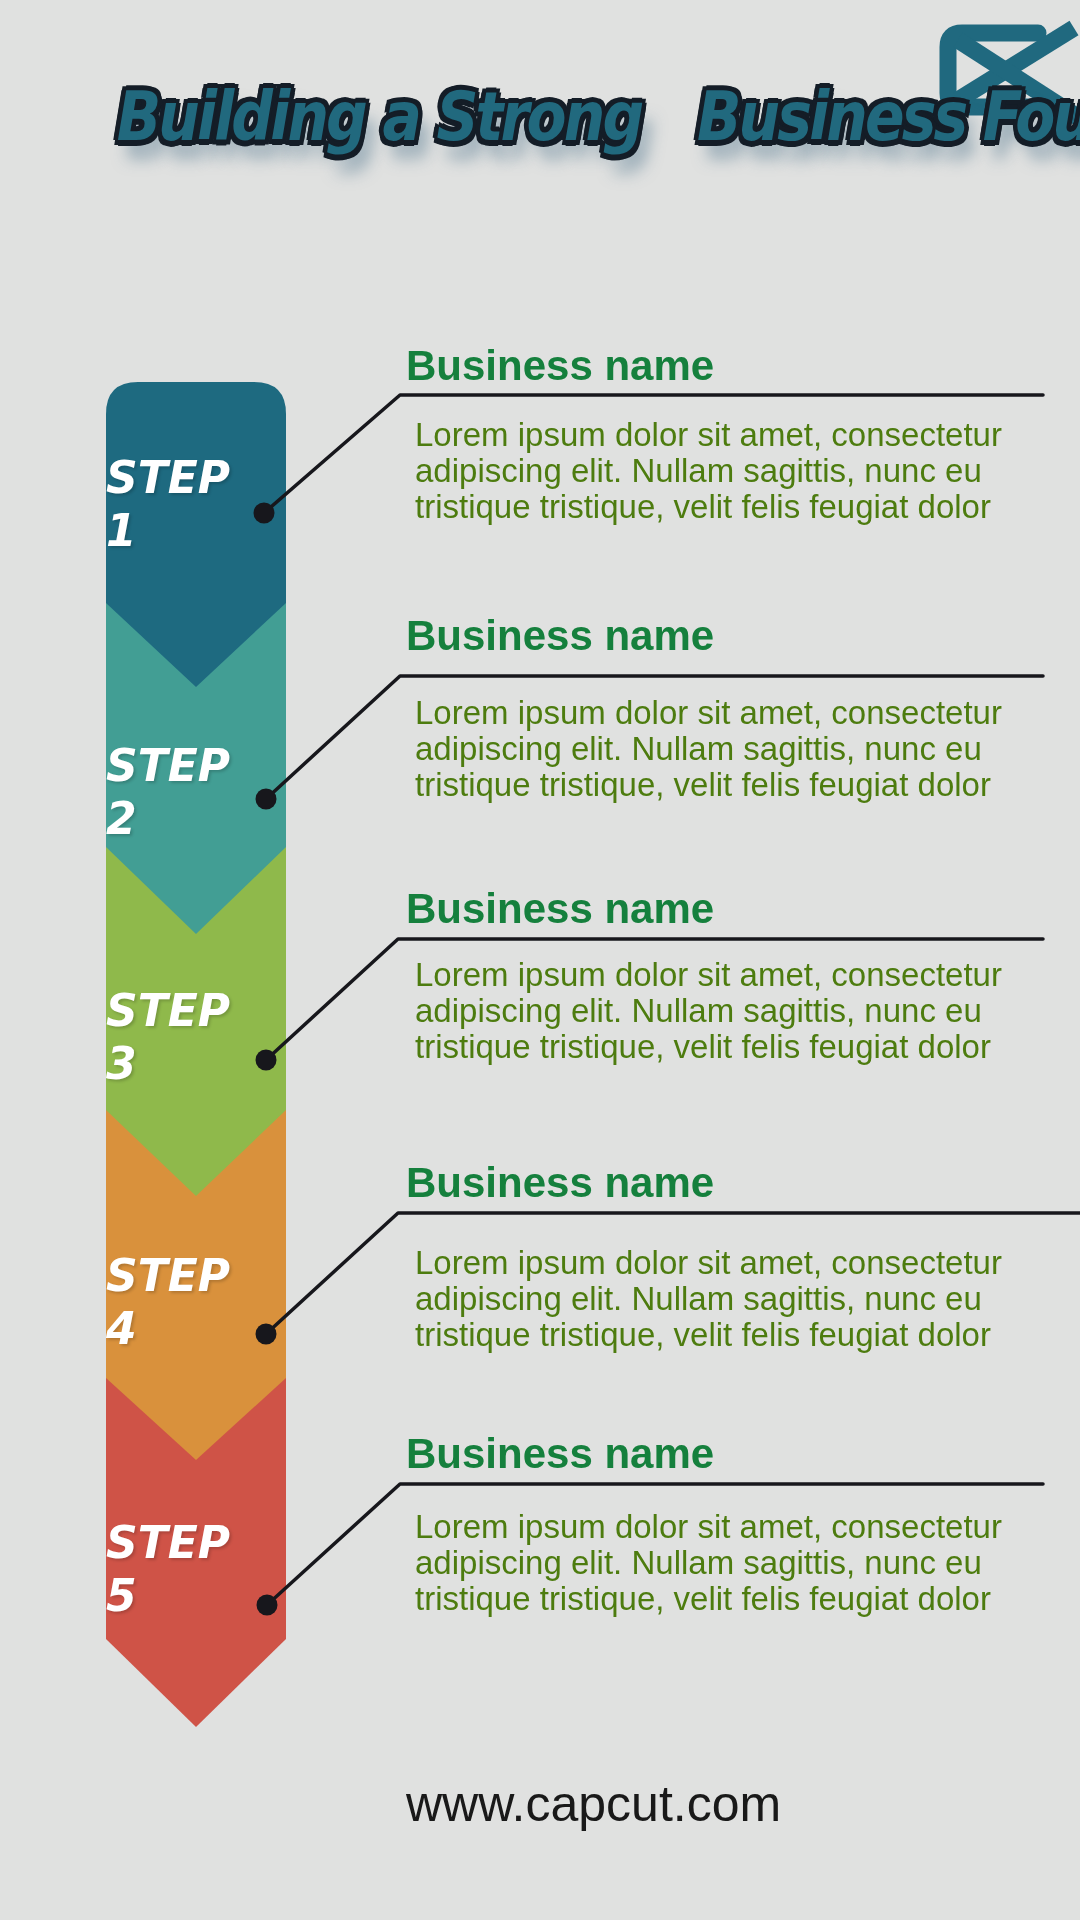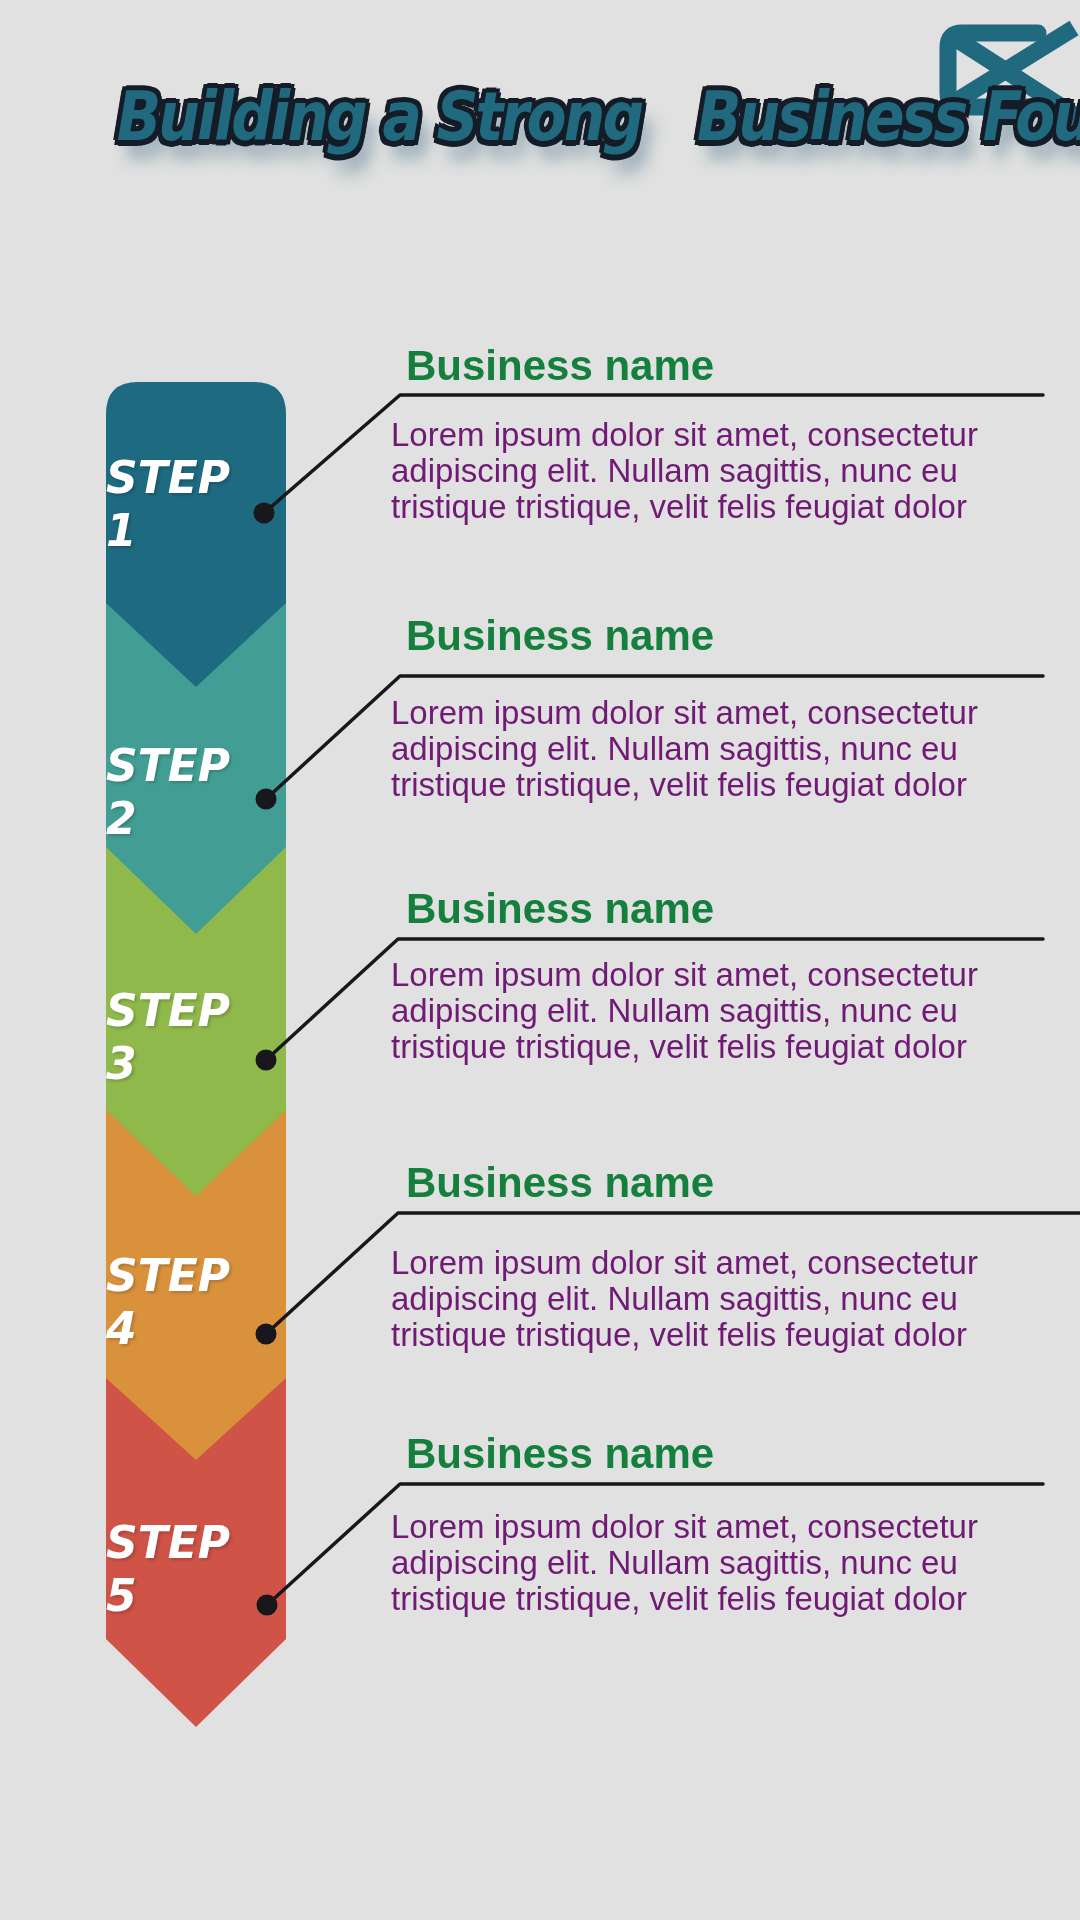--- a/index.html
+++ b/index.html
@@ -42,23 +42,23 @@
   }
 
   
   .heading{
     position:absolute;left:406px;
     font-size:42px;line-height:44px;font-weight:700;
     color:#15803d;letter-spacing:0;
     white-space:nowrap;
   }
   .body{
-    position:absolute;left:391px;width:650px;
+    position:absolute;left:415px;width:650px;
     font-size:33px;line-height:36px;font-weight:400;
-    color:#701a75;
+    color:#4d7c0f;
     white-space:nowrap;
   }
 
   
   .footer{
     position:absolute;left:406px;top:1779px;
     font-size:50px;line-height:50px;font-weight:400;
     color:#191919;white-space:nowrap;
   }
 
@@ -152,14 +152,15 @@
     <div>tristique tristique, velit felis feugiat dolor</div>
   </div>
 
   <div class="heading" style="top:1432px">Business name</div>
   <div class="body" style="top:1509px">
     <div>Lorem ipsum dolor sit amet, consectetur</div>
     <div>adipiscing elit. Nullam sagittis, nunc eu</div>
     <div>tristique tristique, velit felis feugiat dolor</div>
   </div>
 
+  <div class="footer">www.capcut.com</div>
 
 </div>
 
 </body></html>

